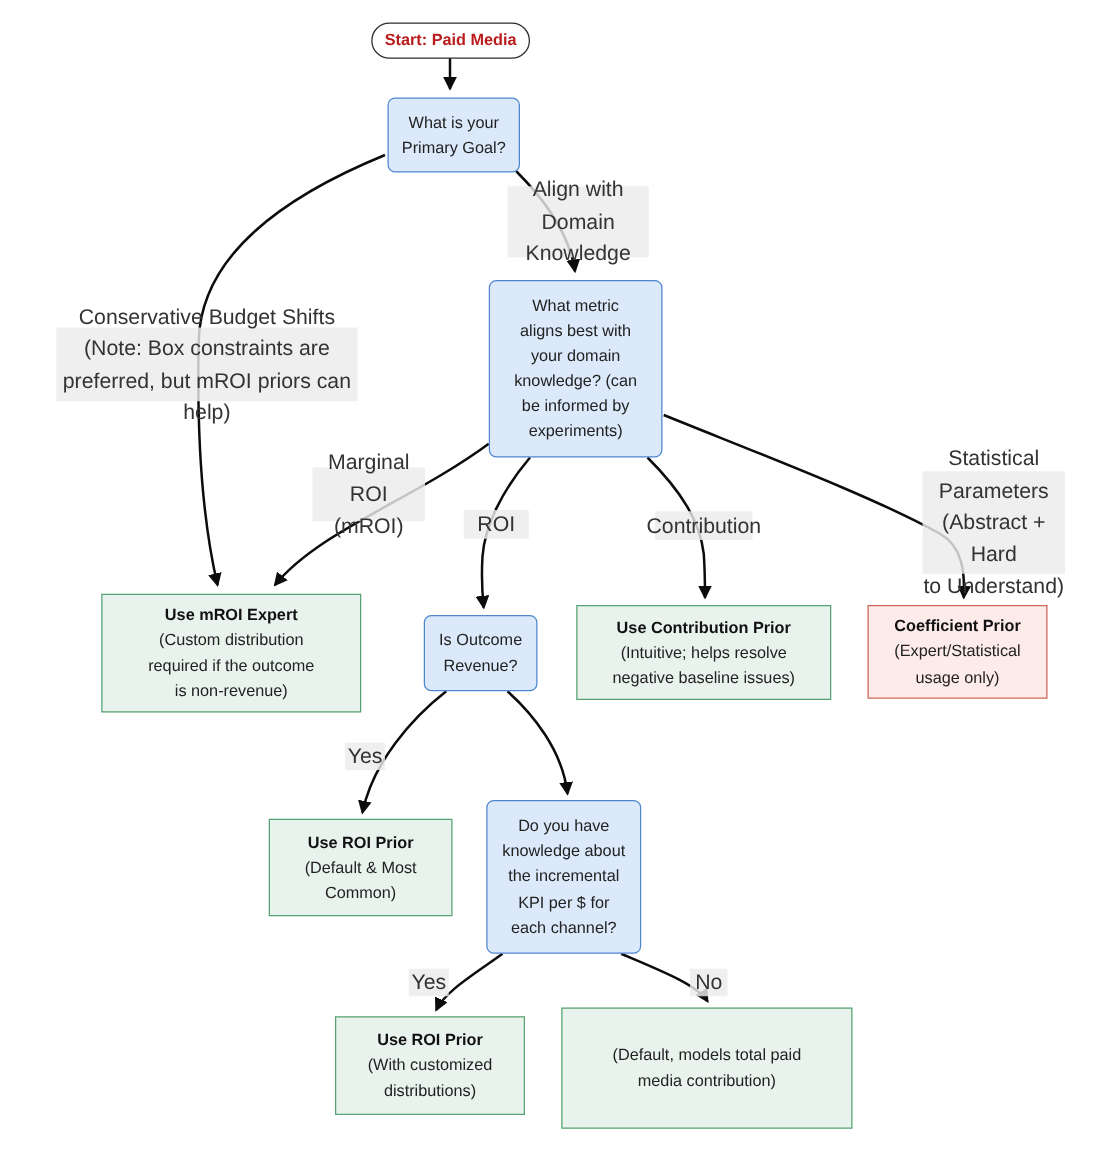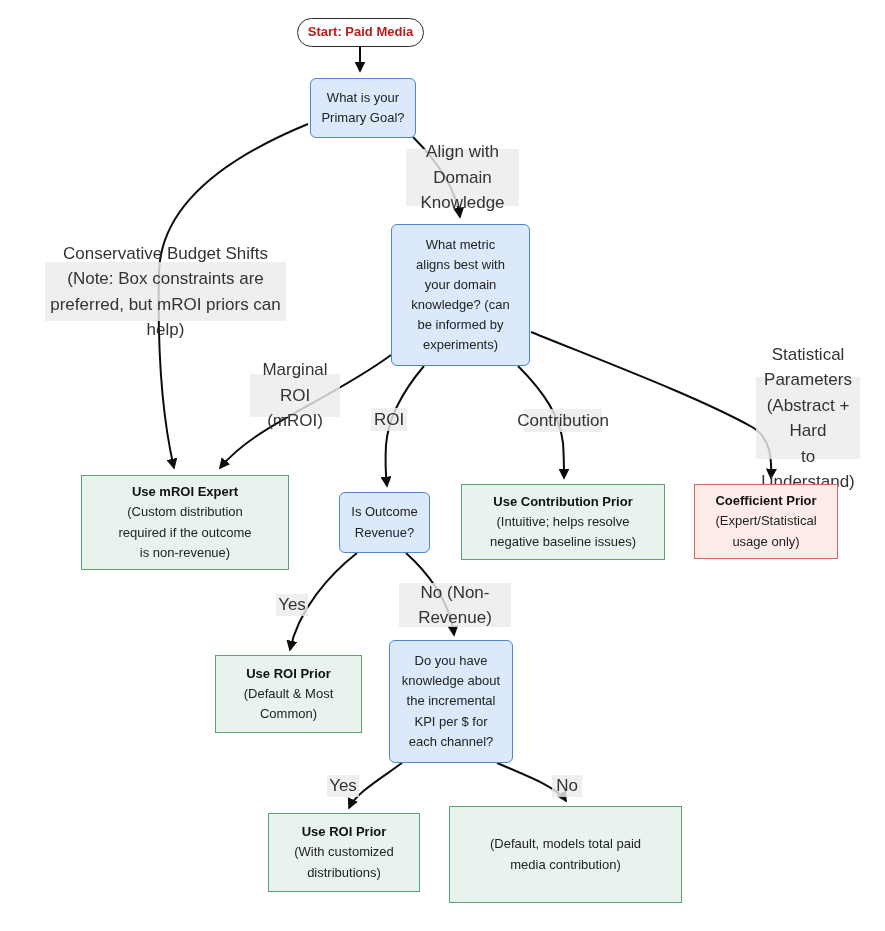--- a/index.html
+++ b/index.html
@@ -64,29 +64,27 @@
   </svg>
 
   <div class="edge-label" style="left:406px; top:149px; width:113px; height:57px;">Align with
 Domain
 Knowledge</div>
   <div class="edge-label" style="left:45px; top:262px; width:241px; height:59px;">Conservative Budget Shifts
 (Note: Box constraints are
 preferred, but mROI priors can help)</div>
   <div class="edge-label" style="left:250px; top:374px; width:90px; height:43px;">Marginal ROI
 (mROI)</div>
-  <div class="edge-label" style="left:371px; top:408px; width:36px; height:23px;">ROI</div>
+  <div class="edge-label" style="left:371px; top:408px; width:52px; height:23px;">ROI</div>
   <div class="edge-label" style="left:524px; top:409px; width:78px; height:23px;">Contribution</div>
-  <div class="edge-label" style="left:756px; top:377px; width:104px; height:82px;">Statistical
+  <div class="edge-label" style="left:738px; top:377px; width:114px; height:82px;">Statistical
 Parameters
 (Abstract + Hard
 to Understand)</div>
   <div class="edge-label" style="left:276px; top:594px; width:32px; height:22px;">Yes</div>
-  <div class="edge-label" style="left:399px; top:583px; width:112px; height:44px;">No (Non-
-Revenue)</div>
   <div class="edge-label" style="left:327px; top:775px; width:32px; height:22px;">Yes</div>
   <div class="edge-label" style="left:552px; top:775px; width:30px; height:22px;">No</div>
 
   <div class="node pill" style="left:297px; top:18px; width:127px; height:29px;">Start: Paid Media</div>
 
   <div class="node question" style="left:310px; top:78px; width:106px; height:60px;">What is your
 Primary Goal?</div>
 
   <div class="node question" style="left:391px; top:224px; width:139px; height:142px;">What metric
 aligns best with

